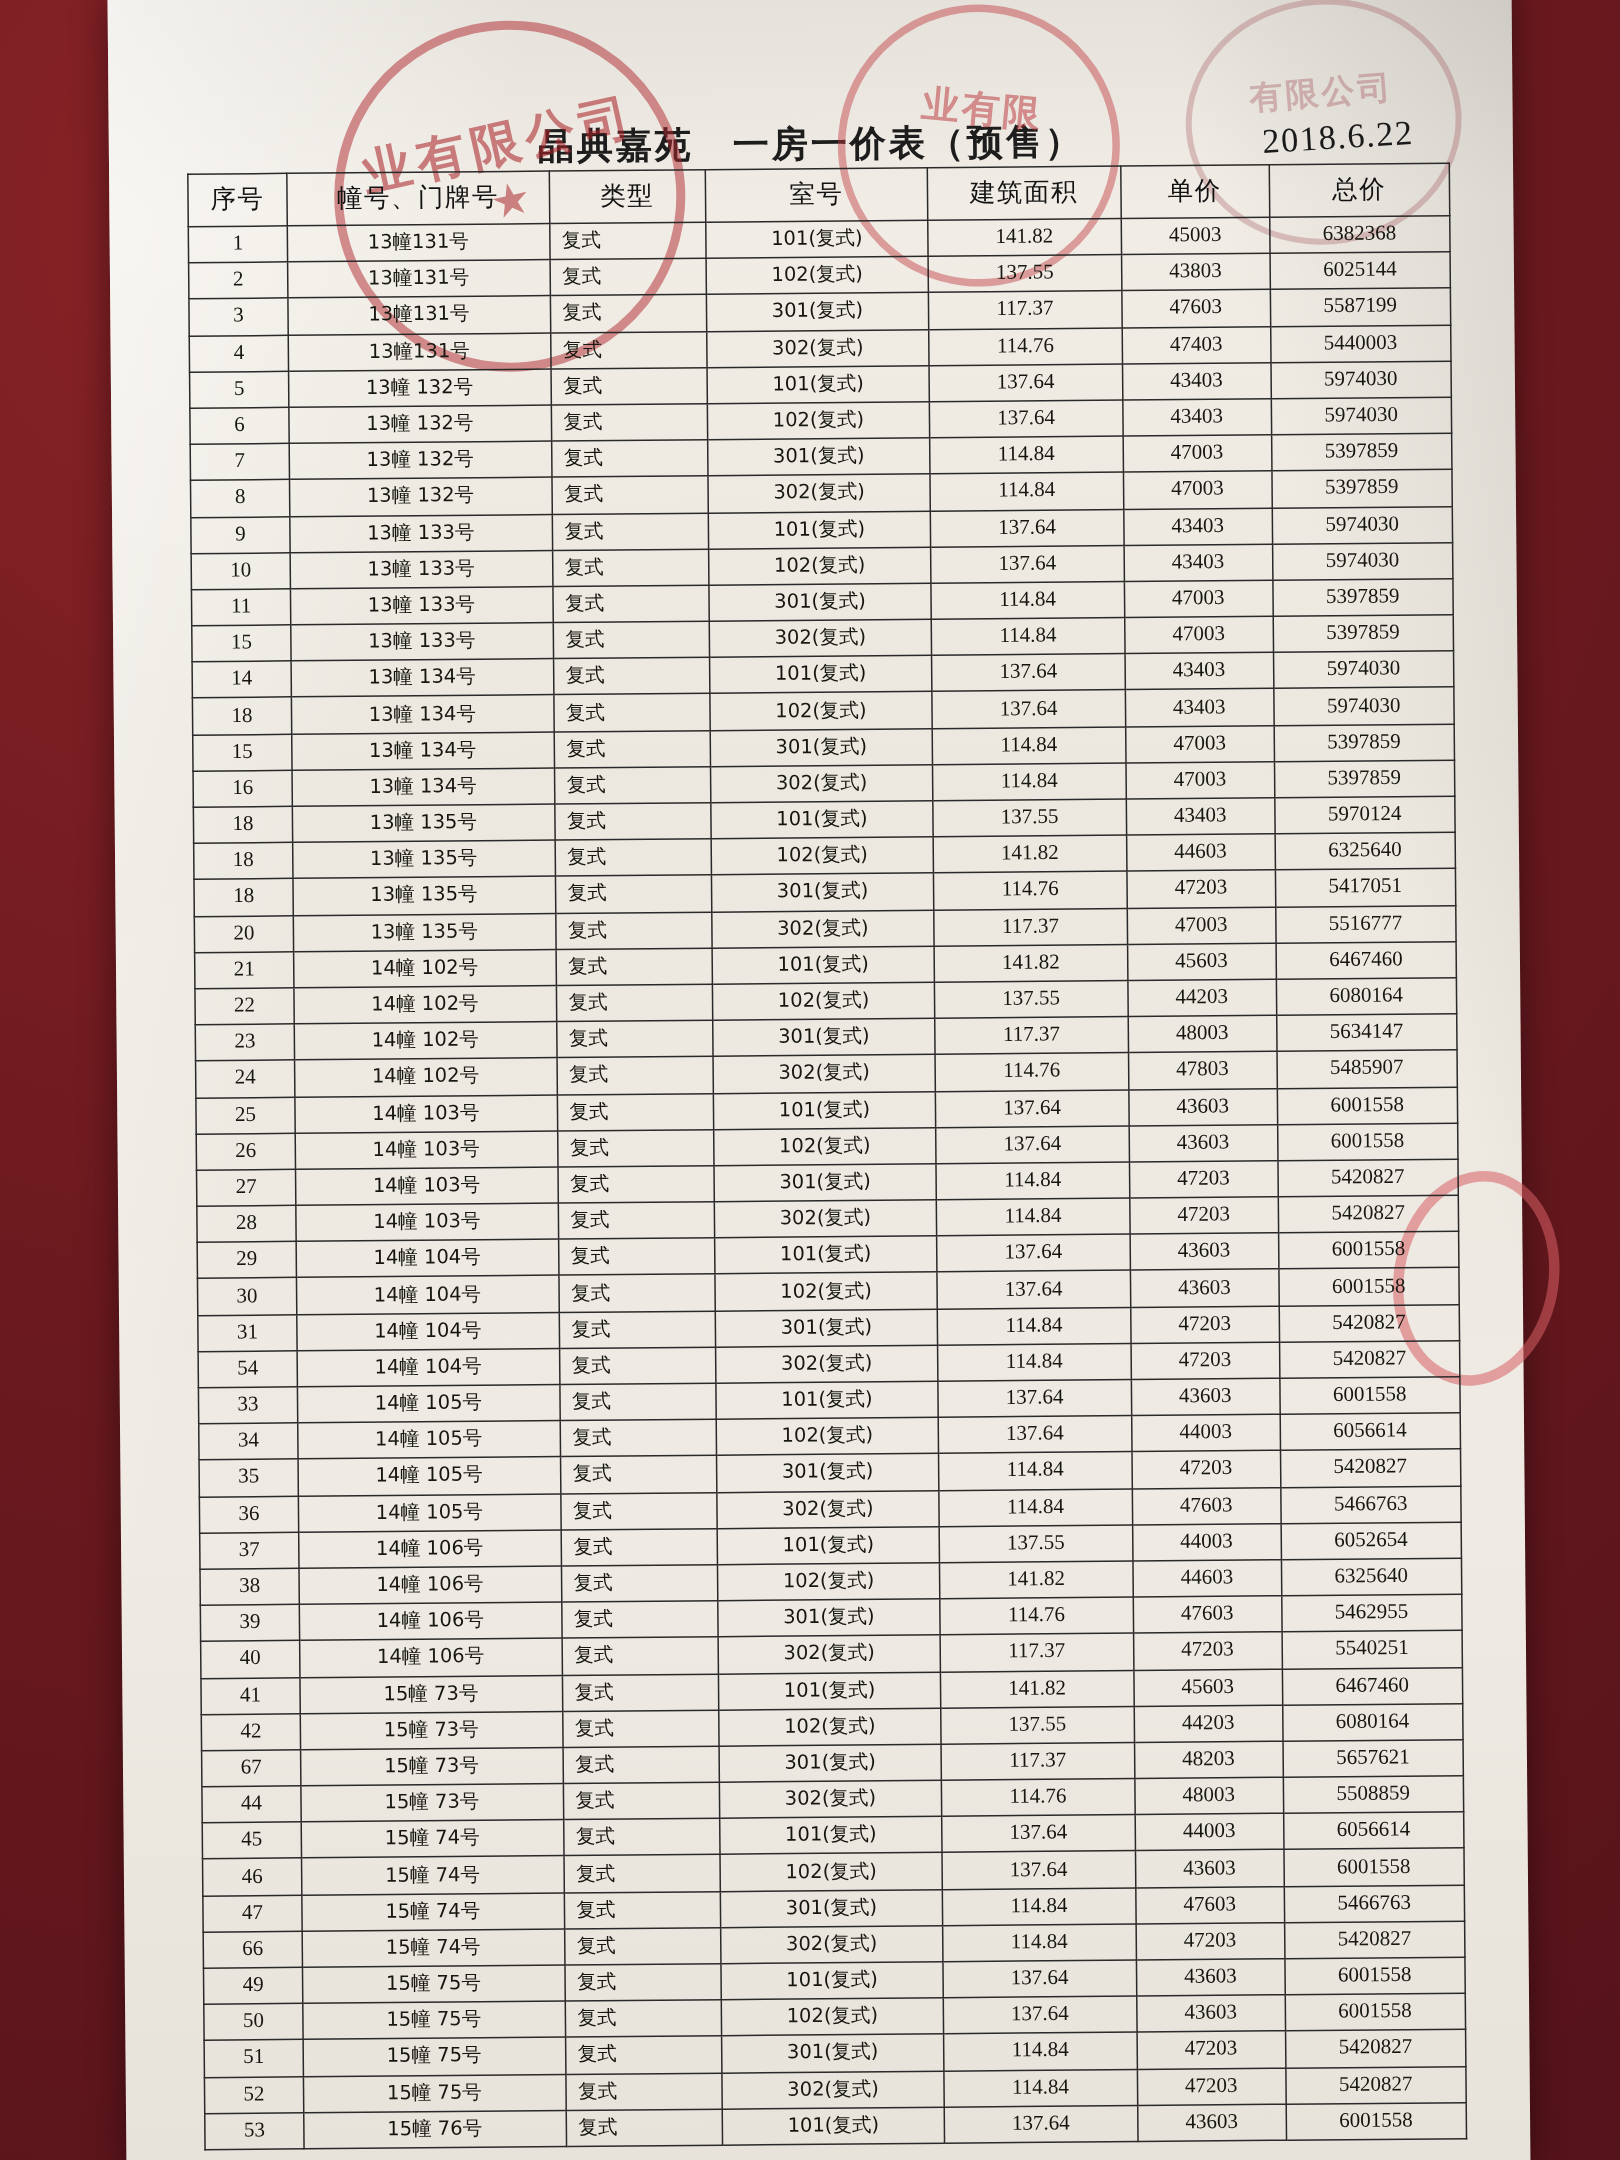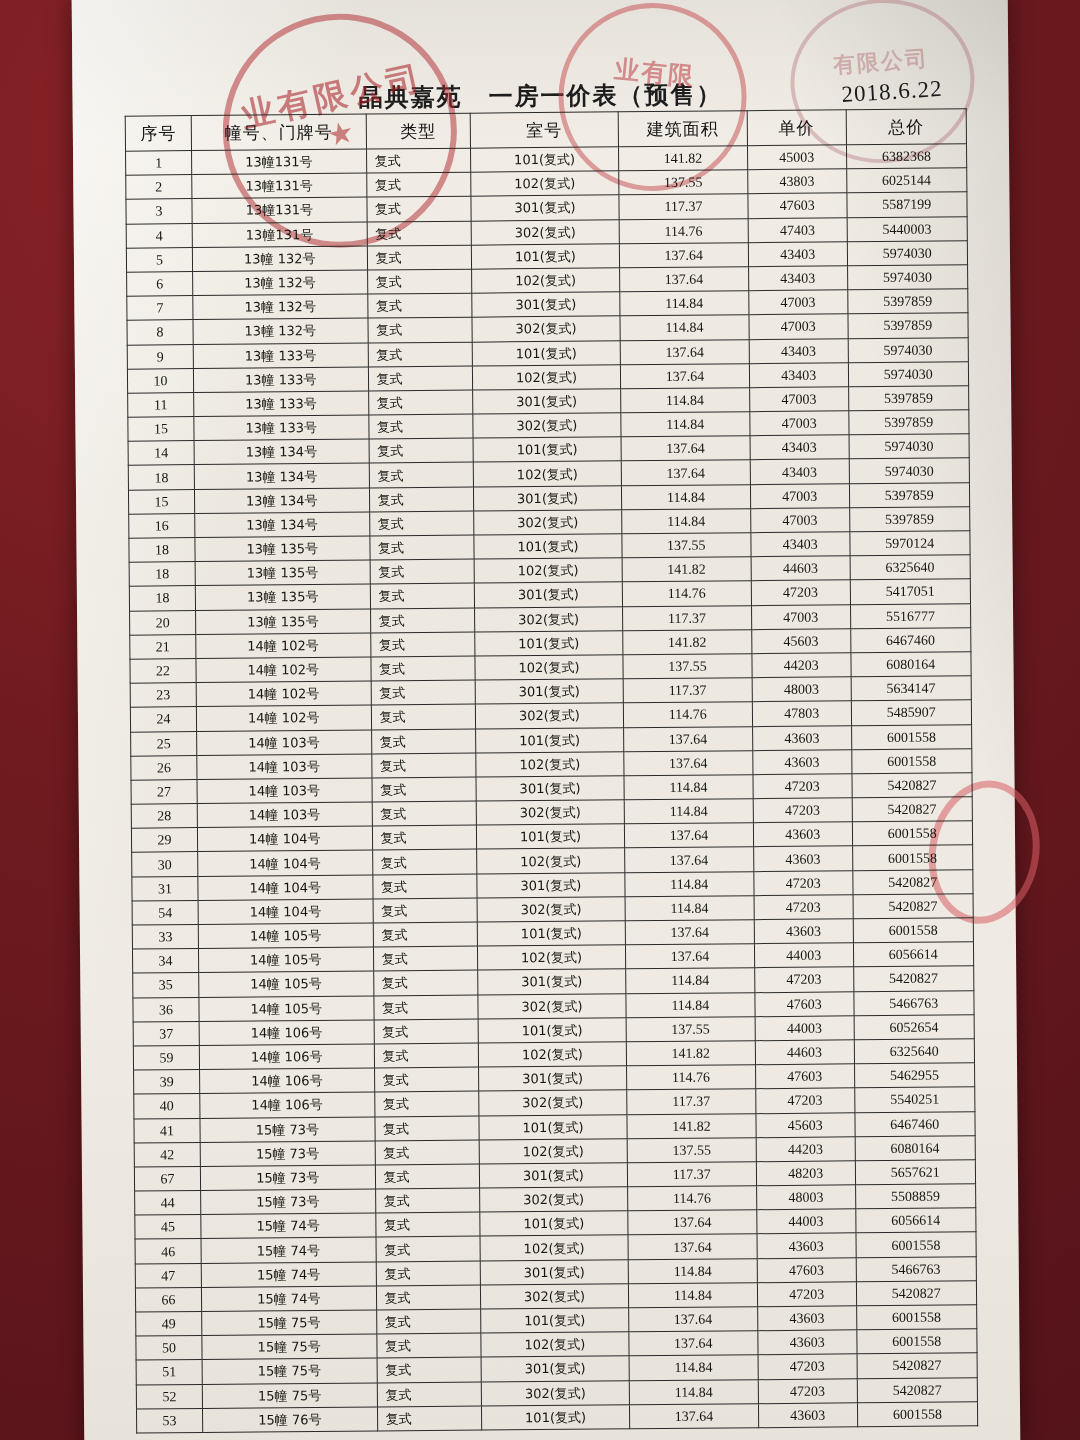--- a/index.html
+++ b/index.html
@@ -514,21 +514,21 @@
             <tr>
               <td class="c-idx">37</td>
               <td class="c-bldg">14幢 106号</td>
               <td class="c-type">复式</td>
               <td class="c-room">101(复式)</td>
               <td class="c-area">137.55</td>
               <td class="c-unit">44003</td>
               <td class="c-total">6052654</td>
             </tr>
             <tr>
-              <td class="c-idx">59</td>
+              <td class="c-idx">38</td>
               <td class="c-bldg">14幢 106号</td>
               <td class="c-type">复式</td>
               <td class="c-room">102(复式)</td>
               <td class="c-area">141.82</td>
               <td class="c-unit">44603</td>
               <td class="c-total">6325640</td>
             </tr>
             <tr>
               <td class="c-idx">39</td>
               <td class="c-bldg">14幢 106号</td>

